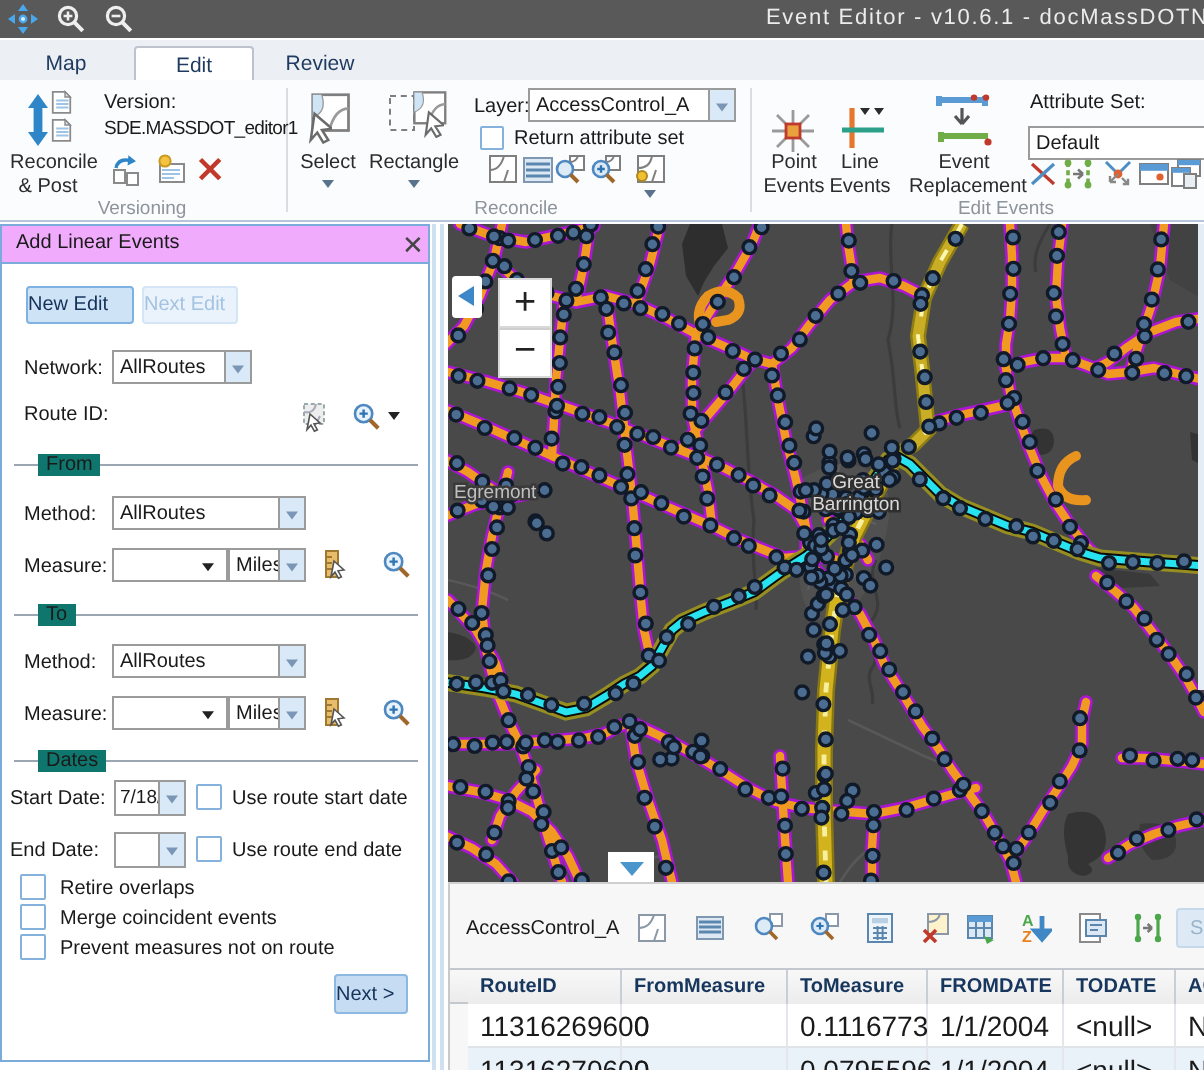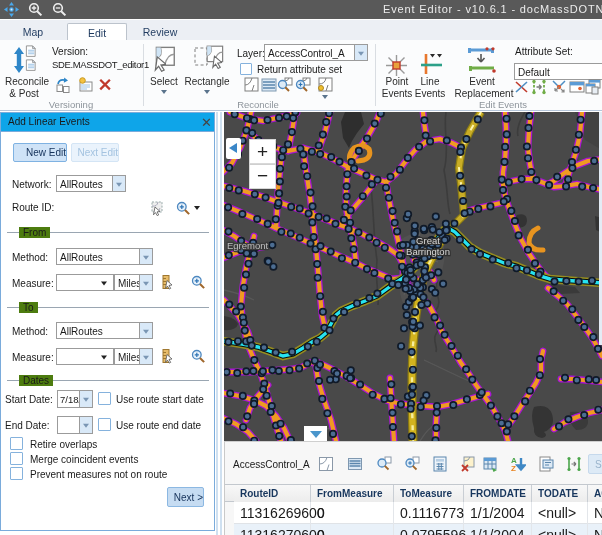--- a/index.html
+++ b/index.html
@@ -22,24 +22,24 @@
 .caret{position:absolute;width:0;height:0;border-left:3.5px solid transparent;
   border-right:3.5px solid transparent;border-top:4px solid #5a738c;transform:translateX(-50%)}
 .combo{position:absolute;background:#fff;border:1px solid #9b9b9b}
 .combo .t{position:absolute;left:3px;top:50%;transform:translateY(-50%);white-space:nowrap;font-size:10px}
 .dbtn{position:absolute;right:0;top:0;bottom:0;background:#d9e9f8;border-left:1px solid #9b9b9b}
 .dbtn:after{content:"";position:absolute;left:50%;top:50%;transform:translate(-50%,-30%);
   width:0;height:0;border-left:3.5px solid transparent;border-right:3.5px solid transparent;border-top:4px solid #7a96b4}
 .cb{position:absolute;width:13px;height:13px;background:#fff;border:1px solid #85b2dd;border-radius:1px}
 
 #panel{left:0;top:112px;width:215px;height:419px;background:#fff;border:1px solid #7aabdb}
-#phead{position:absolute;left:0;top:0;width:213px;height:19px;background:#0ea5e9;border-bottom:1px solid #7aabdb}
-.btn{position:absolute;border-radius:2px;text-align:right;font-size:10px}
+#phead{position:absolute;left:0;top:0;width:213px;height:19px;background:#f0abfc;border-bottom:1px solid #7aabdb}
+.btn{position:absolute;border-radius:2px;text-align:left;font-size:10px}
 .fs{position:absolute;left:6px;width:202px;border-top:1px solid #9aa6b2;height:0}
-.fslab{position:absolute;top:-6px;left:12px;background:#4d7c0f;padding:0 4px;font-size:10px;color:#1a1a1a}
+.fslab{position:absolute;top:-6px;left:12px;background:#0f766e;padding:0 4px;font-size:10px;color:#1a1a1a}
 .lbl{position:absolute;font-size:10px;color:#1a1a1a;white-space:nowrap}
 
 #bottom{left:224px;top:441px;width:378px;height:94px;background:#f7f7f7;border-top:1px solid #cfcfcf}
 .hcell{position:absolute;top:0;height:17px;line-height:17px;font-weight:bold;color:#17365d;
   font-size:10px;padding-left:6px;border-right:1px solid #c9ced4;background:linear-gradient(#f8f8f8,#ececec)}
 .dcell{position:absolute;height:22px;line-height:22px;font-size:14px;color:#1a1a1a;padding-left:6px;border-right:1px solid #e3e6ea}
 </style></head>
 <body>
 <div id="titlebar" class="abs">
     <svg class="abs" style="left:4px;top:2px" width="15" height="15" viewBox="0 0 15 15">

